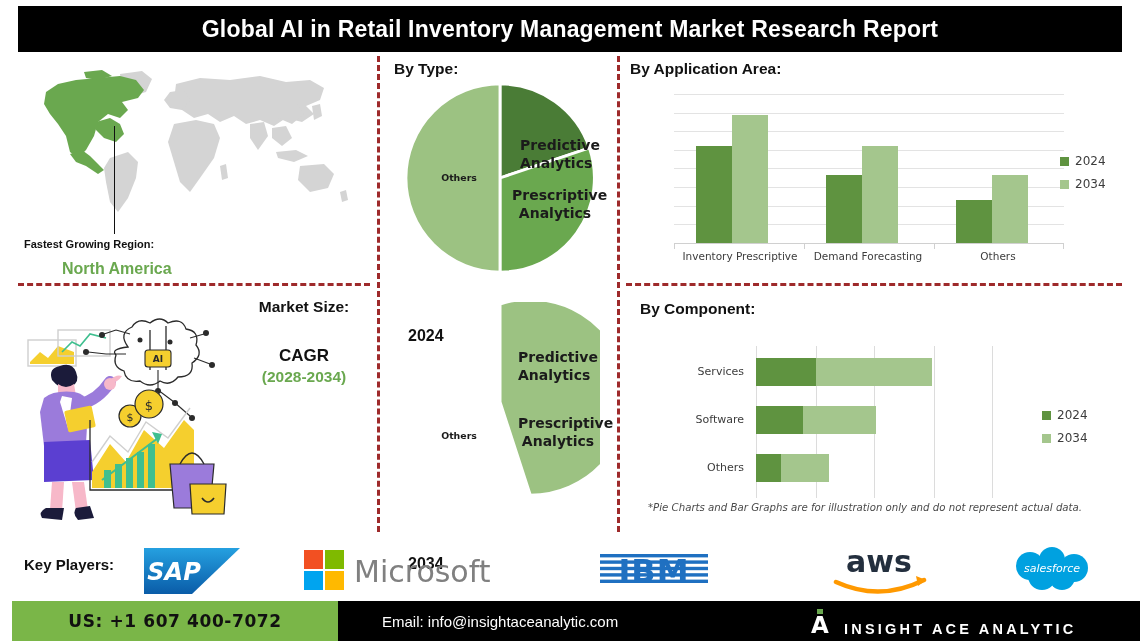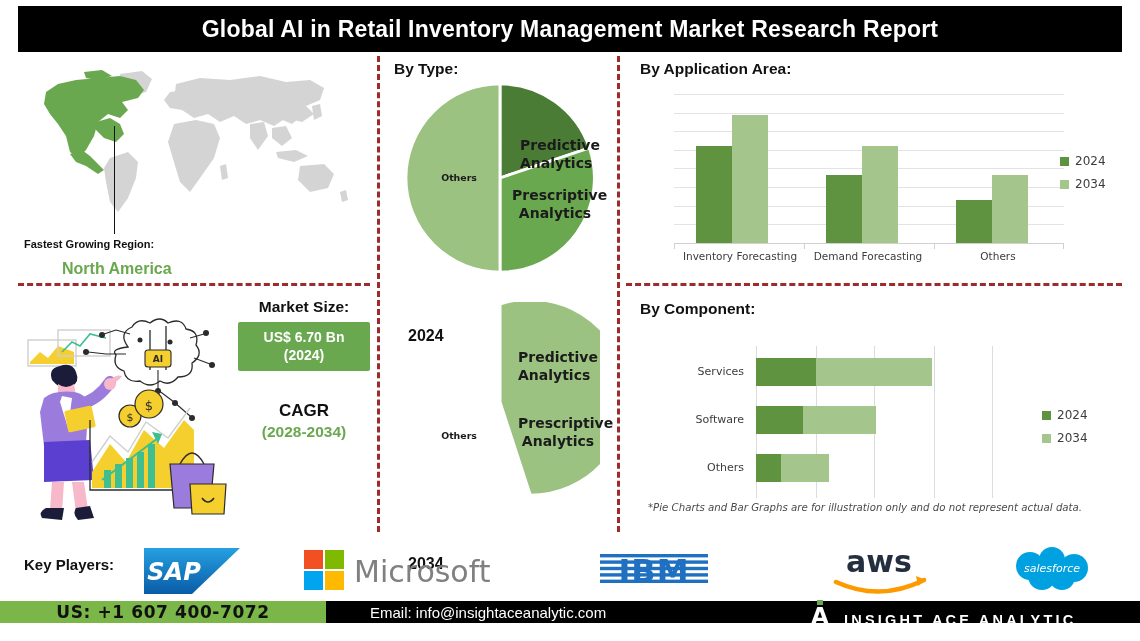--- a/index.html
+++ b/index.html
@@ -80,21 +80,21 @@
   #pie-2024-year { position: absolute; left: 22px; top: 271px; }
   #pie-2034-year { position: absolute; left: 22px; top: 499px; }
   .slice-label {
     position: absolute; font-size: 14px; font-weight: bold;
     color: #1b1b1b; text-align: center; line-height: 1.3;
     font-family: "DejaVu Sans", sans-serif;
   }
 
   
   .right { position: absolute; left: 626px; top: 56px; width: 510px; height: 476px; }
-  #app-title { position: absolute; left: 14px; top: 4px; }
+  #app-title { position: absolute; left: 4px; top: 4px; }
   #comp-title { position: absolute; left: 14px; top: 244px; }
 
   .vbar-chart { position: absolute; left: 48px; top: 38px; width: 390px; height: 150px; }
   .gridline { position: absolute; left: 0; width: 100%; height: 1px; background: #e3e3e3; }
   .vbar-axis { position: absolute; left: 0; bottom: 0; width: 100%; height: 1px; background: #d0d0d0; }
   .vbar-tick { position: absolute; bottom: -5px; width: 1px; height: 6px; background: #d0d0d0; }
   .vbar-group { position: absolute; bottom: 1px; display: flex; align-items: flex-end; }
   .vbar { width: 36px; }
   .vbar.c2024 { background: #5f9340; }
   .vbar.c2034 { background: #a4c68d; }
@@ -124,21 +124,21 @@
   }
 
   
   .players { position: absolute; left: 0; top: 536px; width: 1140px; height: 68px; }
   .players-label {
     position: absolute; left: 24px; top: 20px;
     font-size: 15px; font-weight: bold; color: #111;
   }
 
   
-  .contact { position: absolute; left: 0; top: 601px; width: 1140px; height: 22px; display: flex; }
+  .contact { position: absolute; left: 0; top: 601px; width: 1140px; height: 40px; display: flex; padding-left: 12px; }
   .contact-phone {
     width: 326px; background: #7ab648; color: #111;
     display: flex; align-items: center; justify-content: center;
     font-size: 17px; font-weight: bold; letter-spacing: .6px;
     font-family: "DejaVu Sans", sans-serif;
   }
   .contact-email {
     flex: 1; background: #000; color: #fff;
     display: flex; align-items: center; padding-left: 44px;
     font-size: 15px;
@@ -289,24 +289,20 @@
       <path d="M152 152 L196 152 L192 196 L156 196 Z" fill="#9b7bdb" stroke="#2b2b2b" stroke-width="1.2"></path>
       <path d="M162 152 q12 -22 24 0" fill="none" stroke="#2b2b2b" stroke-width="1.4"></path>
       <path d="M172 172 L208 172 L206 202 L174 202 Z" fill="#f5cf2e" stroke="#2b2b2b" stroke-width="1.2"></path>
       <path d="M184 186 q6 8 12 0" fill="none" stroke="#2b2b2b" stroke-width="1.6"></path>
     </g>
   </svg>
 </div>
 
 <div class="stats">
   <div class="stat-heading">Market Size:</div>
-  <div class="green-box">
-    <div>US$ 6.70 Bn</div>
-    <div>(2024)</div>
-  </div>
   <div class="stat-heading-2">CAGR</div>
   <div class="stat-sub">(2028-2034)</div>
 </div>
 
 <div class="pies">
   <div class="section-title" id="pie-type-title">By Type:</div>
 
   <div class="pie-block" id="pie-2024">
     <svg width="192" height="192" viewBox="0 0 200 200">
 
@@ -377,21 +373,21 @@
     </div>
     <div class="vbar-group" style="left:152px;">
       <div class="vbar c2024" style="height:68px;"></div>
       <div class="vbar c2034" style="height:97px;"></div>
     </div>
     <div class="vbar-group" style="left:282px;">
       <div class="vbar c2024" style="height:43px;"></div>
       <div class="vbar c2034" style="height:68px;"></div>
     </div>
 
-    <div class="vbar-cat" style="left:8px; top:156px; width:116px;">Inventory Forecasting</div>
+    <div class="vbar-cat" style="left:8px; top:156px; width:116px;">Inventory Prescriptive</div>
     <div class="vbar-cat" style="left:132px; top:156px; width:124px;">Demand Forecasting</div>
     <div class="vbar-cat" style="left:268px; top:156px; width:112px;">Others</div>
   </div>
 
   <div class="legend" style="left:434px; top:98px;">
     <div class="legend-row">
       <span class="legend-swatch" style="background:#5f9340;"></span>
       <span>2024</span>
     </div>
     <div class="legend-row">

